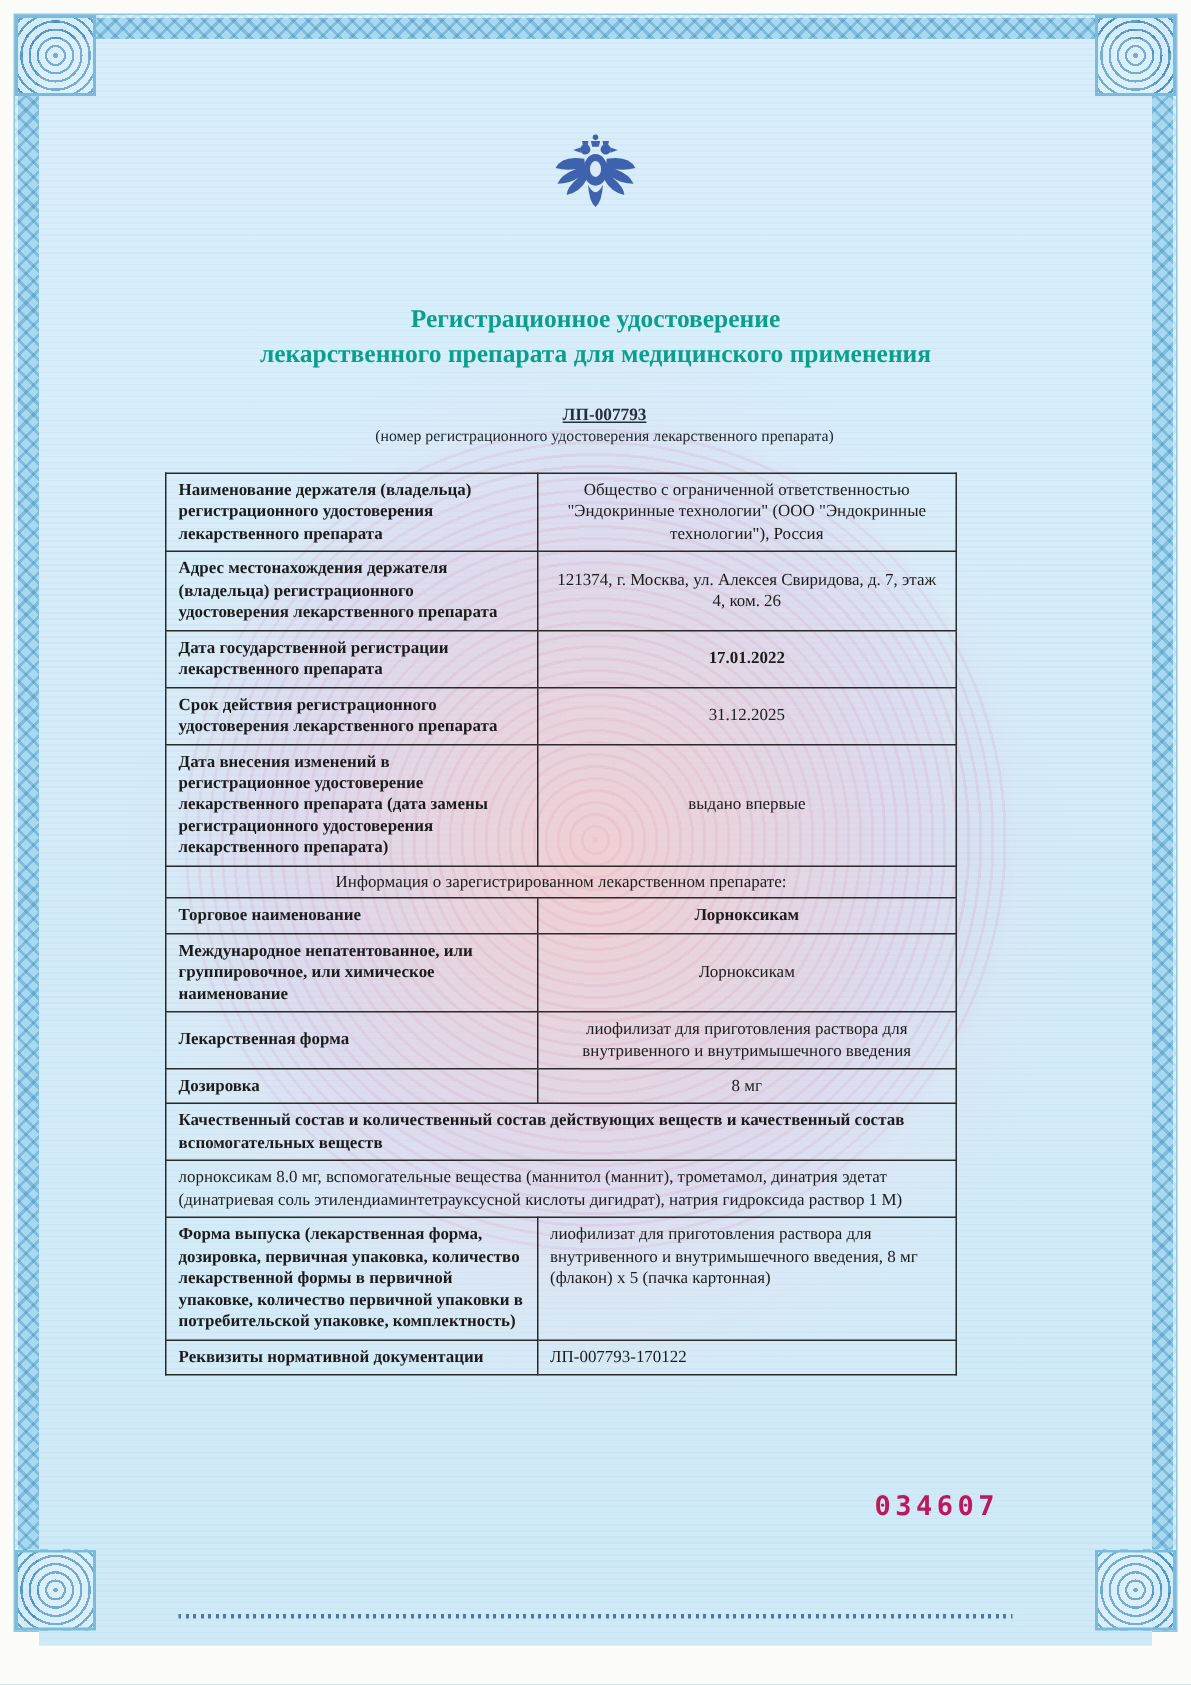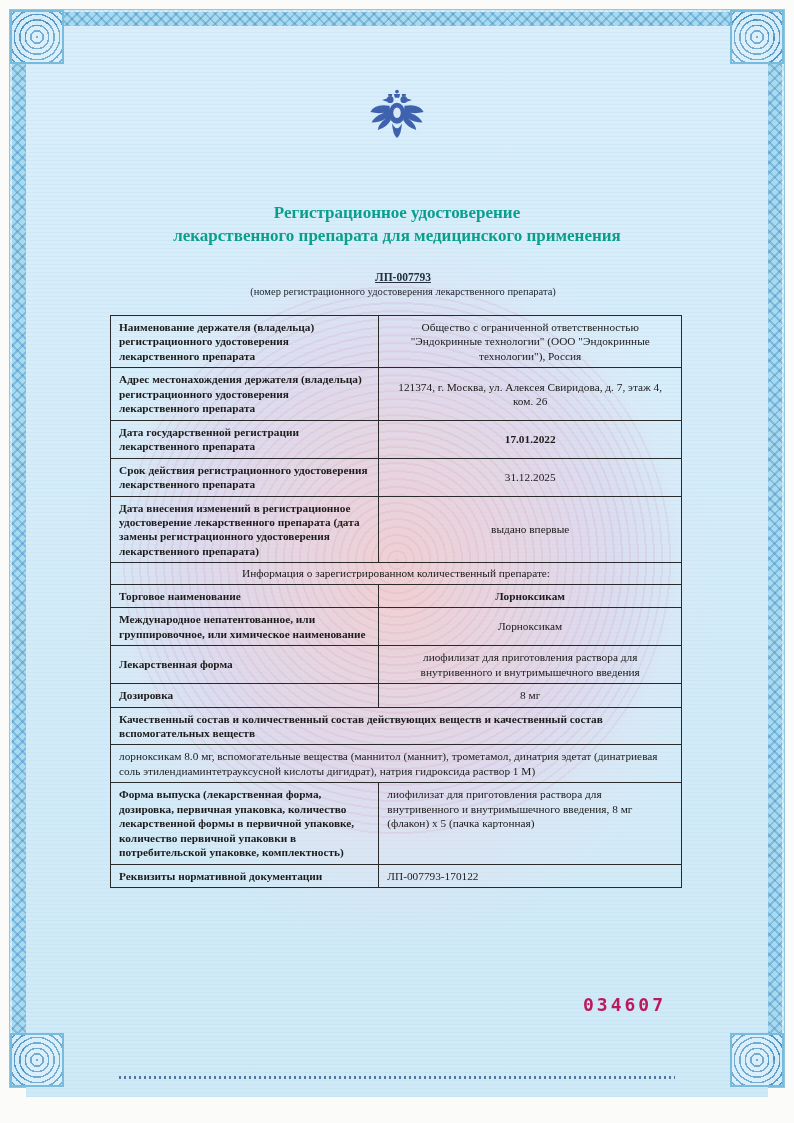--- a/index.html
+++ b/index.html
@@ -72,21 +72,21 @@
     position:absolute; left:12px; right:0; top:271px;
     text-align:center; font-weight:bold; font-size:11.5px; color:#23303c;
     text-decoration:underline;
   }
   .reg-caption {
     position:absolute; left:0; right:0; top:286px;
     text-align:center; font-size:10.5px; color:#22282e;margin-left:12px;
   }
 
   table.cert-table {
-    position:absolute; left:110px; top:315px; width:572px;
+    position:absolute; left:110px; top:315px; width:528px;
     border-collapse:collapse; font-size:11.3px; line-height:1.28;
     background:rgba(255,255,255,.06);
   }
   .cert-table td {
     border:1px solid #2a2a2a; padding:4px 8px; vertical-align:middle;
   }
   .cert-table td.lbl { font-weight:bold; width:47%; vertical-align:middle; text-align:left; }
   .cert-table td.val { text-align:center; }
   .cert-table td.val.left { text-align:left; }
   .cert-table td.val.top { vertical-align:top; }
@@ -158,21 +158,21 @@
       </tr>
       <tr>
         <td class="lbl">Срок действия регистрационного удостоверения лекарственного препарата</td>
         <td class="val">31.12.2025</td>
       </tr>
       <tr>
         <td class="lbl">Дата внесения изменений в регистрационное удостоверение лекарственного препарата (дата замены регистрационного удостоверения лекарственного препарата)</td>
         <td class="val">выдано впервые</td>
       </tr>
       <tr>
-        <td class="section" colspan="2">Информация о зарегистрированном количественный препарате:</td>
+        <td class="section" colspan="2">Информация о зарегистрированном лекарственном препарате:</td>
       </tr>
       <tr>
         <td class="lbl">Торговое наименование</td>
         <td class="val bold">Лорноксикам</td>
       </tr>
       <tr>
         <td class="lbl">Международное непатентованное, или группировочное, или химическое наименование</td>
         <td class="val">Лорноксикам</td>
       </tr>
       <tr>

